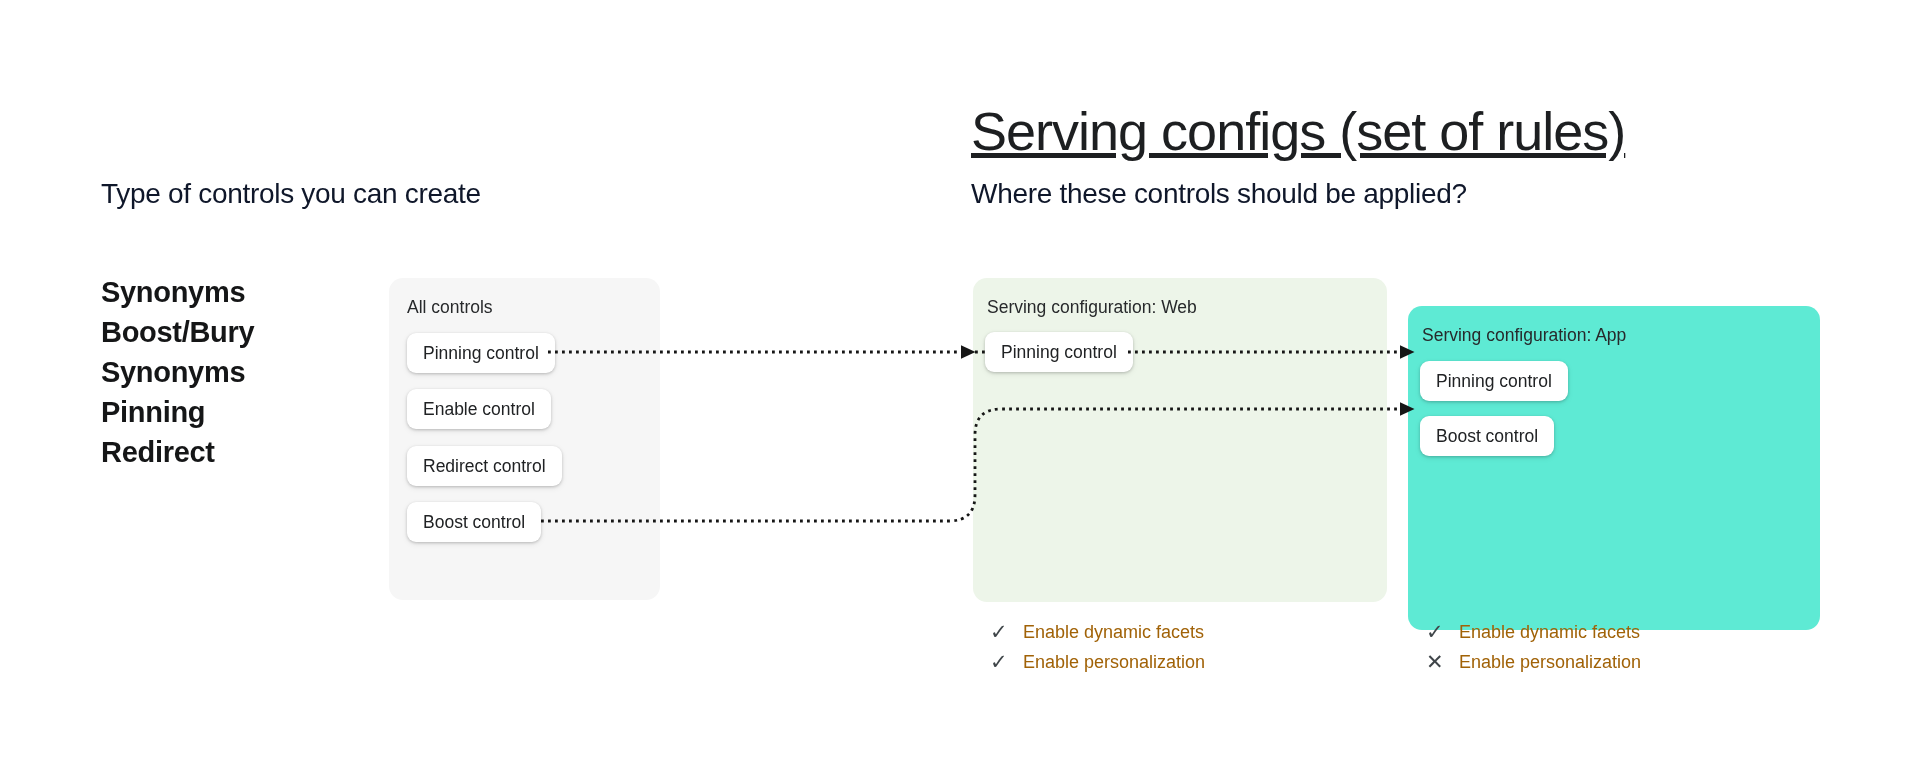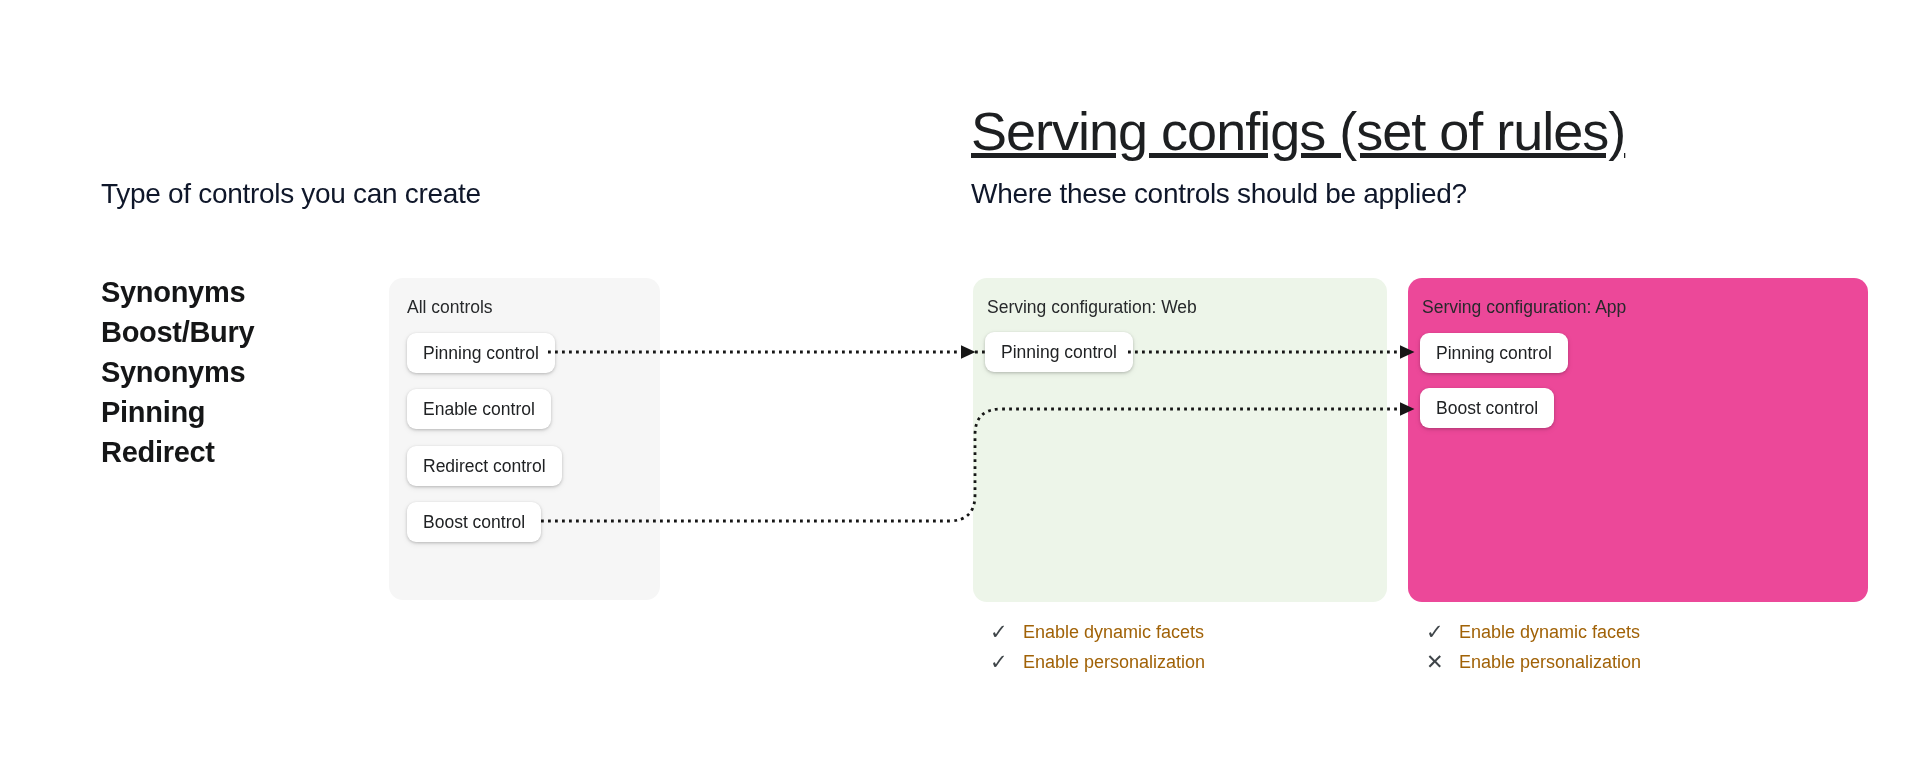--- a/index.html
+++ b/index.html
@@ -19,21 +19,21 @@
   }
   .s-left{left:101px;}
   .s-right{left:971px;}
   .type-list{
     position:absolute;left:101px;top:272px;margin:0;padding:0;list-style:none;
     font-size:29px;font-weight:700;color:#151617;line-height:40px;letter-spacing:-0.3px;
   }
   .card{position:absolute;top:278px;border-radius:14px;}
   .card-gray{left:389px;width:271px;height:322px;background:#f6f6f6;}
   .card-green{left:973px;width:414px;height:324px;background:#edf5e9;text-align:center;}
-  .card-blue{left:1408px;width:460px;height:324px;background:#ec4899;}
+  .card-blue{left:1408px;width:412px;height:324px;background:#5eead4;margin-top:28px;}
   .card-label{
     position:absolute;left:18px;top:18px;font-size:17.5px;color:#27292b;
     line-height:22px;white-space:nowrap;
   }
   .card-green .card-label,.card-blue .card-label{left:14px;}
   .chip{
     position:absolute;height:40px;line-height:40px;padding:0 16px;background:#ffffff;
     border-radius:9px;font-size:17.5px;color:#202224;white-space:nowrap;
     box-shadow:0 1px 3px rgba(0,0,0,0.20),0 2px 6px rgba(0,0,0,0.08);
   }

